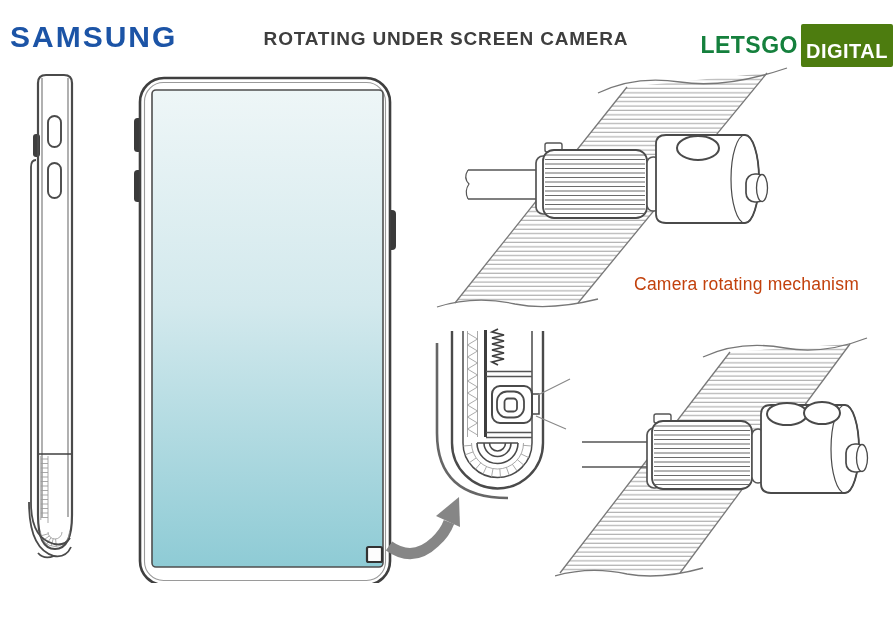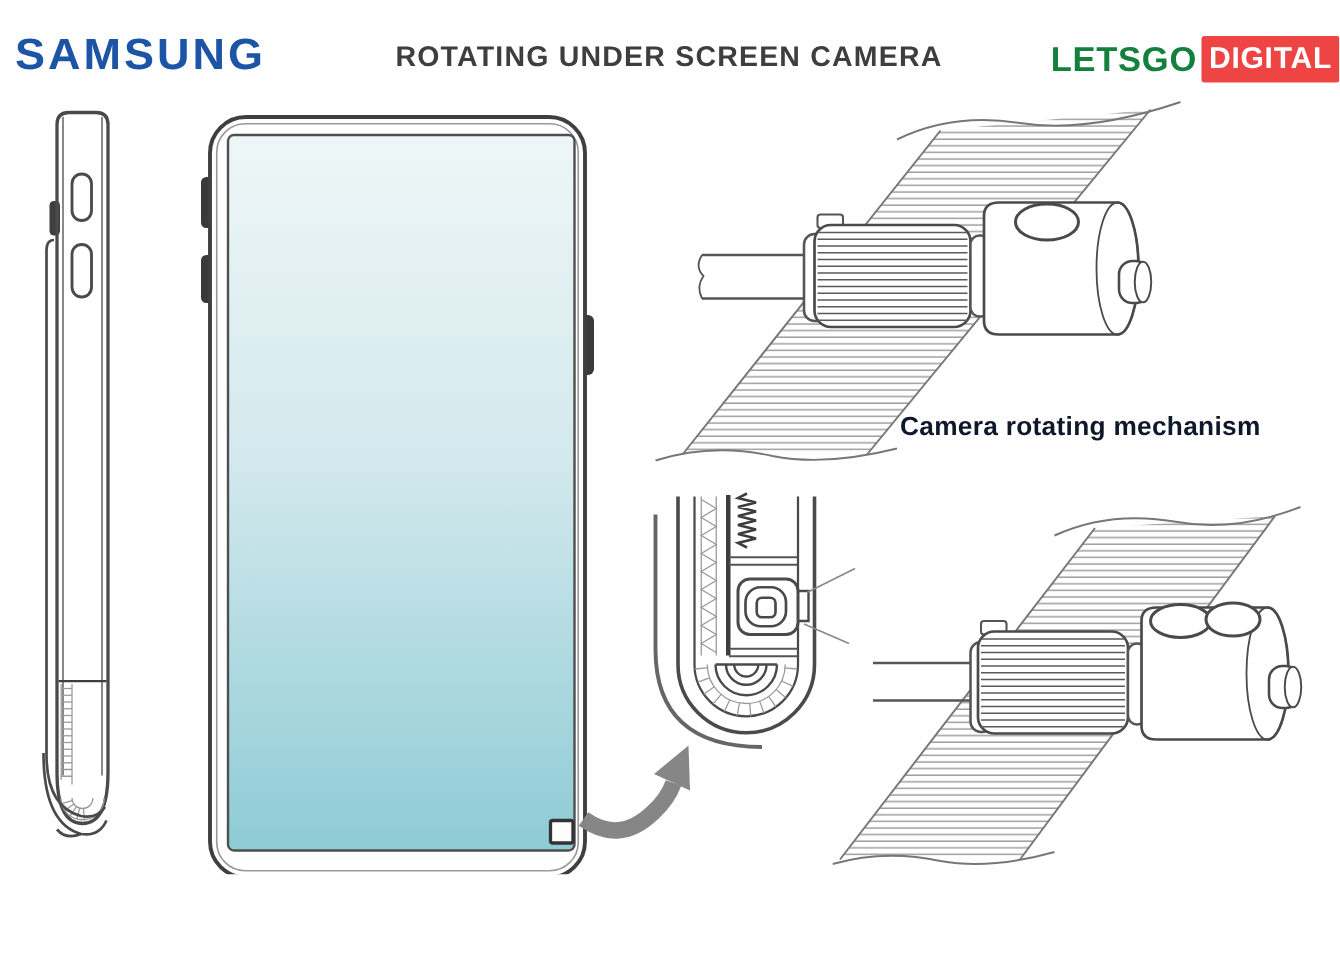--- a/index.html
+++ b/index.html
@@ -5,24 +5,24 @@
   html,body{margin:0;padding:0;background:#ffffff;}
   .stage{position:relative;width:893px;height:583px;background:#fff;overflow:hidden;
          font-family:"Liberation Sans",sans-serif;}
   .abs{position:absolute;}
   .brand{left:10px;top:20px;font-size:30px;font-weight:bold;color:#1c54a6;
          letter-spacing:2px;transform:scaleY(.97);}
   .title{left:246px;top:28px;width:400px;text-align:center;font-size:19px;
          font-weight:bold;color:#3e3e3e;letter-spacing:.8px;}
   .site-logo{right:0;top:24px;display:flex;align-items:center;gap:3px;}
   .site-logo .p1{font-size:23px;font-weight:bold;color:#15803d;letter-spacing:.5px;}
-  .site-logo .p2{font-size:20px;font-weight:bold;color:#ffffff;background:#ef4444;
-                 padding:4px 5px 4px 5px;border-radius:2px;letter-spacing:.5px;}
-  .caption{position:absolute;font-size:17.5px;font-weight:bold;color:#0f172a;
-           letter-spacing:.2px;}
+  .site-logo .p2{font-size:20px;font-weight:bold;color:#ffffff;background:#4d7c0f;
+                 padding:16px 5px 4px 5px;border-radius:2px;letter-spacing:.5px;}
+  .caption{position:absolute;font-size:17.5px;font-weight:normal;color:#c2410c;
+           text-align:center;letter-spacing:.2px;}
   svg{display:block;}
   .ln{stroke:#4a4a4a;fill:none;}
 </style>
 </head>
 <body>
 
 <div class="stage">
 
   <div class="abs brand">SAMSUNG</div>
   <div class="abs title">ROTATING UNDER SCREEN CAMERA</div>

